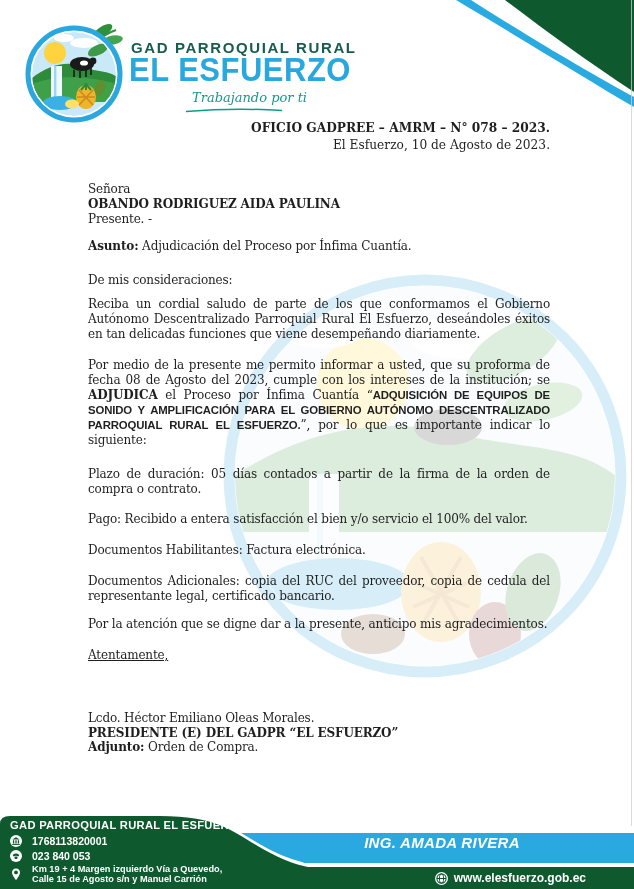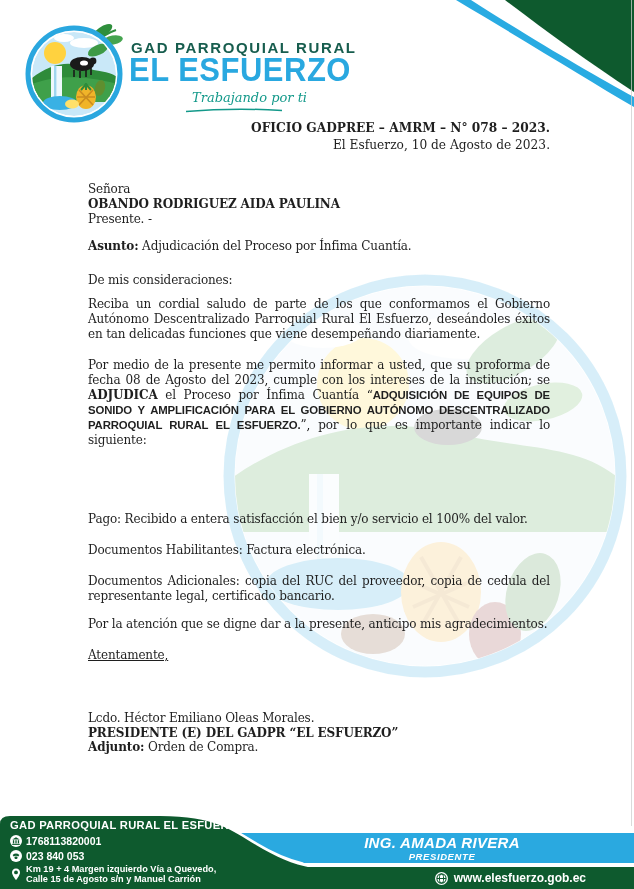--- a/index.html
+++ b/index.html
@@ -24,21 +24,21 @@
   .block{position:absolute;left:88px;width:462px;font-size:12px;line-height:15px;
          letter-spacing:-0.15px;text-align:justify;}
   .b{font-weight:700;}
   .bsans{font-family:"Liberation Sans",sans-serif;font-weight:700;font-size:11.4px;}
   
   .watermark{position:absolute;left:213px;top:262px;opacity:0.18;pointer-events:none;}
   
   .footer{position:absolute;left:0;bottom:0;width:602px;height:79px;font-family:"Liberation Sans",sans-serif;}
   .footer svg.fshapes{position:absolute;left:0;top:0;}
   .f-org{position:absolute;left:10px;top:9px;color:#fff;font-weight:700;font-size:11.2px;letter-spacing:.3px;}
-  .f-row{position:absolute;left:10px;display:flex;align-items:center;gap:4px;color:#fff;font-weight:700;}
+  .f-row{position:absolute;left:10px;display:flex;align-items:center;gap:10px;color:#fff;font-weight:700;}
   .f-row .txt{font-size:10.5px;}
   .f-row.addr .txt{font-size:9.2px;line-height:9.6px;font-weight:700;}
   .officials{position:absolute;left:250px;top:24px;width:384px;text-align:center;color:#fff;font-style:italic;}
   .officials .nm{font-weight:800;font-size:15px;line-height:17px;letter-spacing:.3px;}
   .officials .tt{font-weight:800;font-size:9.5px;line-height:11px;letter-spacing:.6px;}
   .website{position:absolute;right:16px;top:61px;display:flex;align-items:center;gap:6px;color:#fff;
            font-weight:700;font-size:12px;}
   .page-edge{position:absolute;right:2px;top:0;width:1.5px;height:826px;background:#cdcdcd;opacity:.75;}
 </style>
 </head>
@@ -136,20 +136,21 @@
   </div>
 
   <div class="block" style="top:273px;">De mis consideraciones:</div>
 
   <div class="block" style="top:297px;">Reciba un cordial saludo de parte de los que conformamos el Gobierno Autónomo Descentralizado Parroquial Rural El Esfuerzo, deseándoles éxitos en tan delicadas funciones que viene desempeñando diariamente.</div>
 
   <div class="block" style="top:358px;">
     <span>Por medio de la presente me permito informar a usted, que su proforma de fecha 08 de Agosto del 2023, cumple con los intereses de la institución; se </span><span class="b">ADJUDICA</span><span> el Proceso por Ínfima Cuantía “</span><span class="bsans">ADQUISICIÓN DE EQUIPOS DE SONIDO Y AMPLIFICACIÓN PARA EL GOBIERNO AUTÓNOMO DESCENTRALIZADO PARROQUIAL RURAL EL ESFUERZO.</span><span>”, por lo que es importante indicar lo siguiente:</span>
   </div>
 
+  <div class="block" style="top:467px;">Plazo de duración: 05 días contados a partir de la firma de la orden de compra o contrato.</div>
   <div class="block" style="top:512px;">Pago: Recibido a entera satisfacción el bien y/o servicio el 100% del valor.</div>
   <div class="block" style="top:543px;">Documentos Habilitantes: Factura electrónica.</div>
   <div class="block" style="top:574px;">Documentos Adicionales: copia del RUC del proveedor, copia de cedula del representante legal, certificado bancario.</div>
   <div class="block" style="top:617px;">Por la atención que se digne dar a la presente, anticipo mis agradecimientos.</div>
   <div class="block" style="top:648px;text-decoration:underline;">Atentamente,</div>
 
   <div class="block" style="top:711px;line-height:14.5px;">
     <div>Lcdo. Héctor Emiliano Oleas Morales.</div>
     <div class="b">PRESIDENTE (E) DEL GADPR “EL ESFUERZO”</div>
     <div><span class="b">Adjunto:</span><span> Orden de Compra.</span></div>
@@ -196,21 +197,20 @@
         <circle cx="6" cy="4.4" r="1.9" fill="#0e5a2e"></circle>
       </svg>
       <span class="txt">
         <div>Km 19 + 4 Margen izquierdo Vía a Quevedo,</div>
         <div>Calle 15 de Agosto s/n y Manuel Carrión</div>
       </span>
     </div>
 
     <div class="officials">
       <div class="nm">ING. AMADA RIVERA</div>
-      <div class="tt">PRESIDENTE</div>
     </div>
 
     <div class="website">
       <svg width="13" height="13" viewBox="0 0 13 13">
         <circle cx="6.5" cy="6.5" r="6.5" fill="#ffffff"></circle>
         <circle cx="6.5" cy="6.5" r="4.6" fill="none" stroke="#0e5a2e" stroke-width="1.1"></circle>
         <ellipse cx="6.5" cy="6.5" rx="2.1" ry="4.6" fill="none" stroke="#0e5a2e" stroke-width="1"></ellipse>
         <path d="M1.9,6.5 L11.1,6.5" stroke="#0e5a2e" stroke-width="1"></path>
       </svg>
       <span>www.elesfuerzo.gob.ec</span>

